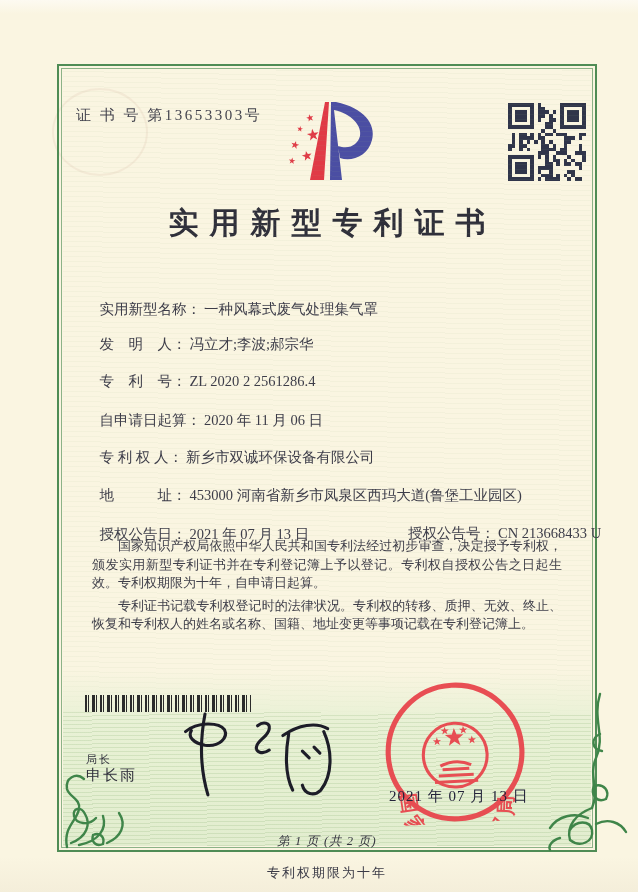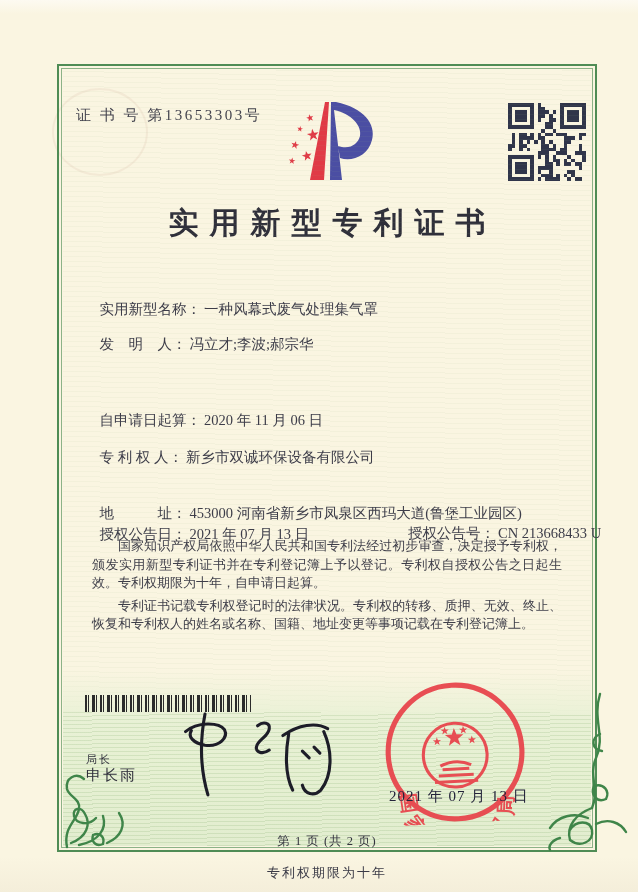--- a/index.html
+++ b/index.html
@@ -56,21 +56,21 @@
       #2b2b2b 0 2px, rgba(0,0,0,0) 2px 3px,
       #2b2b2b 3px 4px, rgba(0,0,0,0) 4px 7px,
       #2b2b2b 7px 10px, rgba(0,0,0,0) 10px 11px,
       #2b2b2b 11px 12px, rgba(0,0,0,0) 12px 15px);
   }
   .officer-title{position:absolute; left:86px; top:752px; font-size:11px; letter-spacing:2px; color:#2e2e3a;}
   .officer-name{position:absolute; left:86px; top:766px; font-size:15px; letter-spacing:2px; color:#2e2e3a;}
   .signature{position:absolute; left:168px; top:700px; width:185px; height:108px;}
   .seal{position:absolute; left:383px; top:679px; width:144px; height:144px; opacity:0.93; transform:rotate(-3deg);}
   .seal-date{position:absolute; left:389px; top:787px; font-size:15px; color:#23233a; letter-spacing:1px; white-space:pre;}
-  .page-num{position:absolute; left:57px; top:833px; width:540px; text-align:center; font-size:12.5px; color:#33333e; letter-spacing:1px;}
+  .page-num{position:absolute; left:57px; top:833px; width:540px; text-align:center; font-size:12.5px; color:#33333e; letter-spacing:1px;font-style:italic;}
   .back-note{position:absolute; left:57px; top:864px; width:540px; text-align:center; font-size:13px; color:#3a3a46; letter-spacing:2px;}
   .flourish-bl{position:absolute; left:59px; top:763px; width:92px; height:88px;}
   .flourish-br{position:absolute; left:536px; top:690px; width:96px; height:162px;}
   svg{display:block;}
 </style>
 </head>
 <body>
 
 <div class="page">
 
@@ -239,27 +239,30 @@
       <div class="band-stripes"></div>
     </div>
   </div>
 
   <div class="frow" style="top:283px">
     <span class="flabel">实用新型名称：</span><span class="fvalue">一种风幕式废气处理集气罩</span>
   </div>
   <div class="frow" style="top:318px">
     <span class="flabel">发　明　人：</span><span class="fvalue">冯立才;李波;郝宗华</span>
   </div>
+  <div class="frow" style="top:355px">
+    <span class="flabel">专　利　号：</span><span class="fvalue">ZL 2020 2 2561286.4</span>
+  </div>
   <div class="frow" style="top:394px">
     <span class="flabel">自申请日起算：</span><span class="fvalue">2020 年 11 月 06 日</span>
   </div>
   <div class="frow" style="top:431px">
     <span class="flabel">专 利 权 人：</span><span class="fvalue">新乡市双诚环保设备有限公司</span>
   </div>
-  <div class="frow" style="top:487px">
+  <div class="frow" style="top:469px">
     <span class="flabel">地　　　址：</span><span class="fvalue">453000 河南省新乡市凤泉区西玛大道(鲁堡工业园区)</span>
   </div>
 
   <div class="frow" style="top:508px">
     <span class="flabel">授权公告日：</span><span class="fvalue">2021 年 07 月 13 日</span>
     <span class="grant2"><span class="flabel">授权公告号：</span><span class="fvalue">CN 213668433 U</span></span>
   </div>
 
   <div class="paras">
     <p>国家知识产权局依照中华人民共和国专利法经过初步审查，决定授予专利权，颁发实用新型专利证书并在专利登记簿上予以登记。专利权自授权公告之日起生效。专利权期限为十年，自申请日起算。</p>

